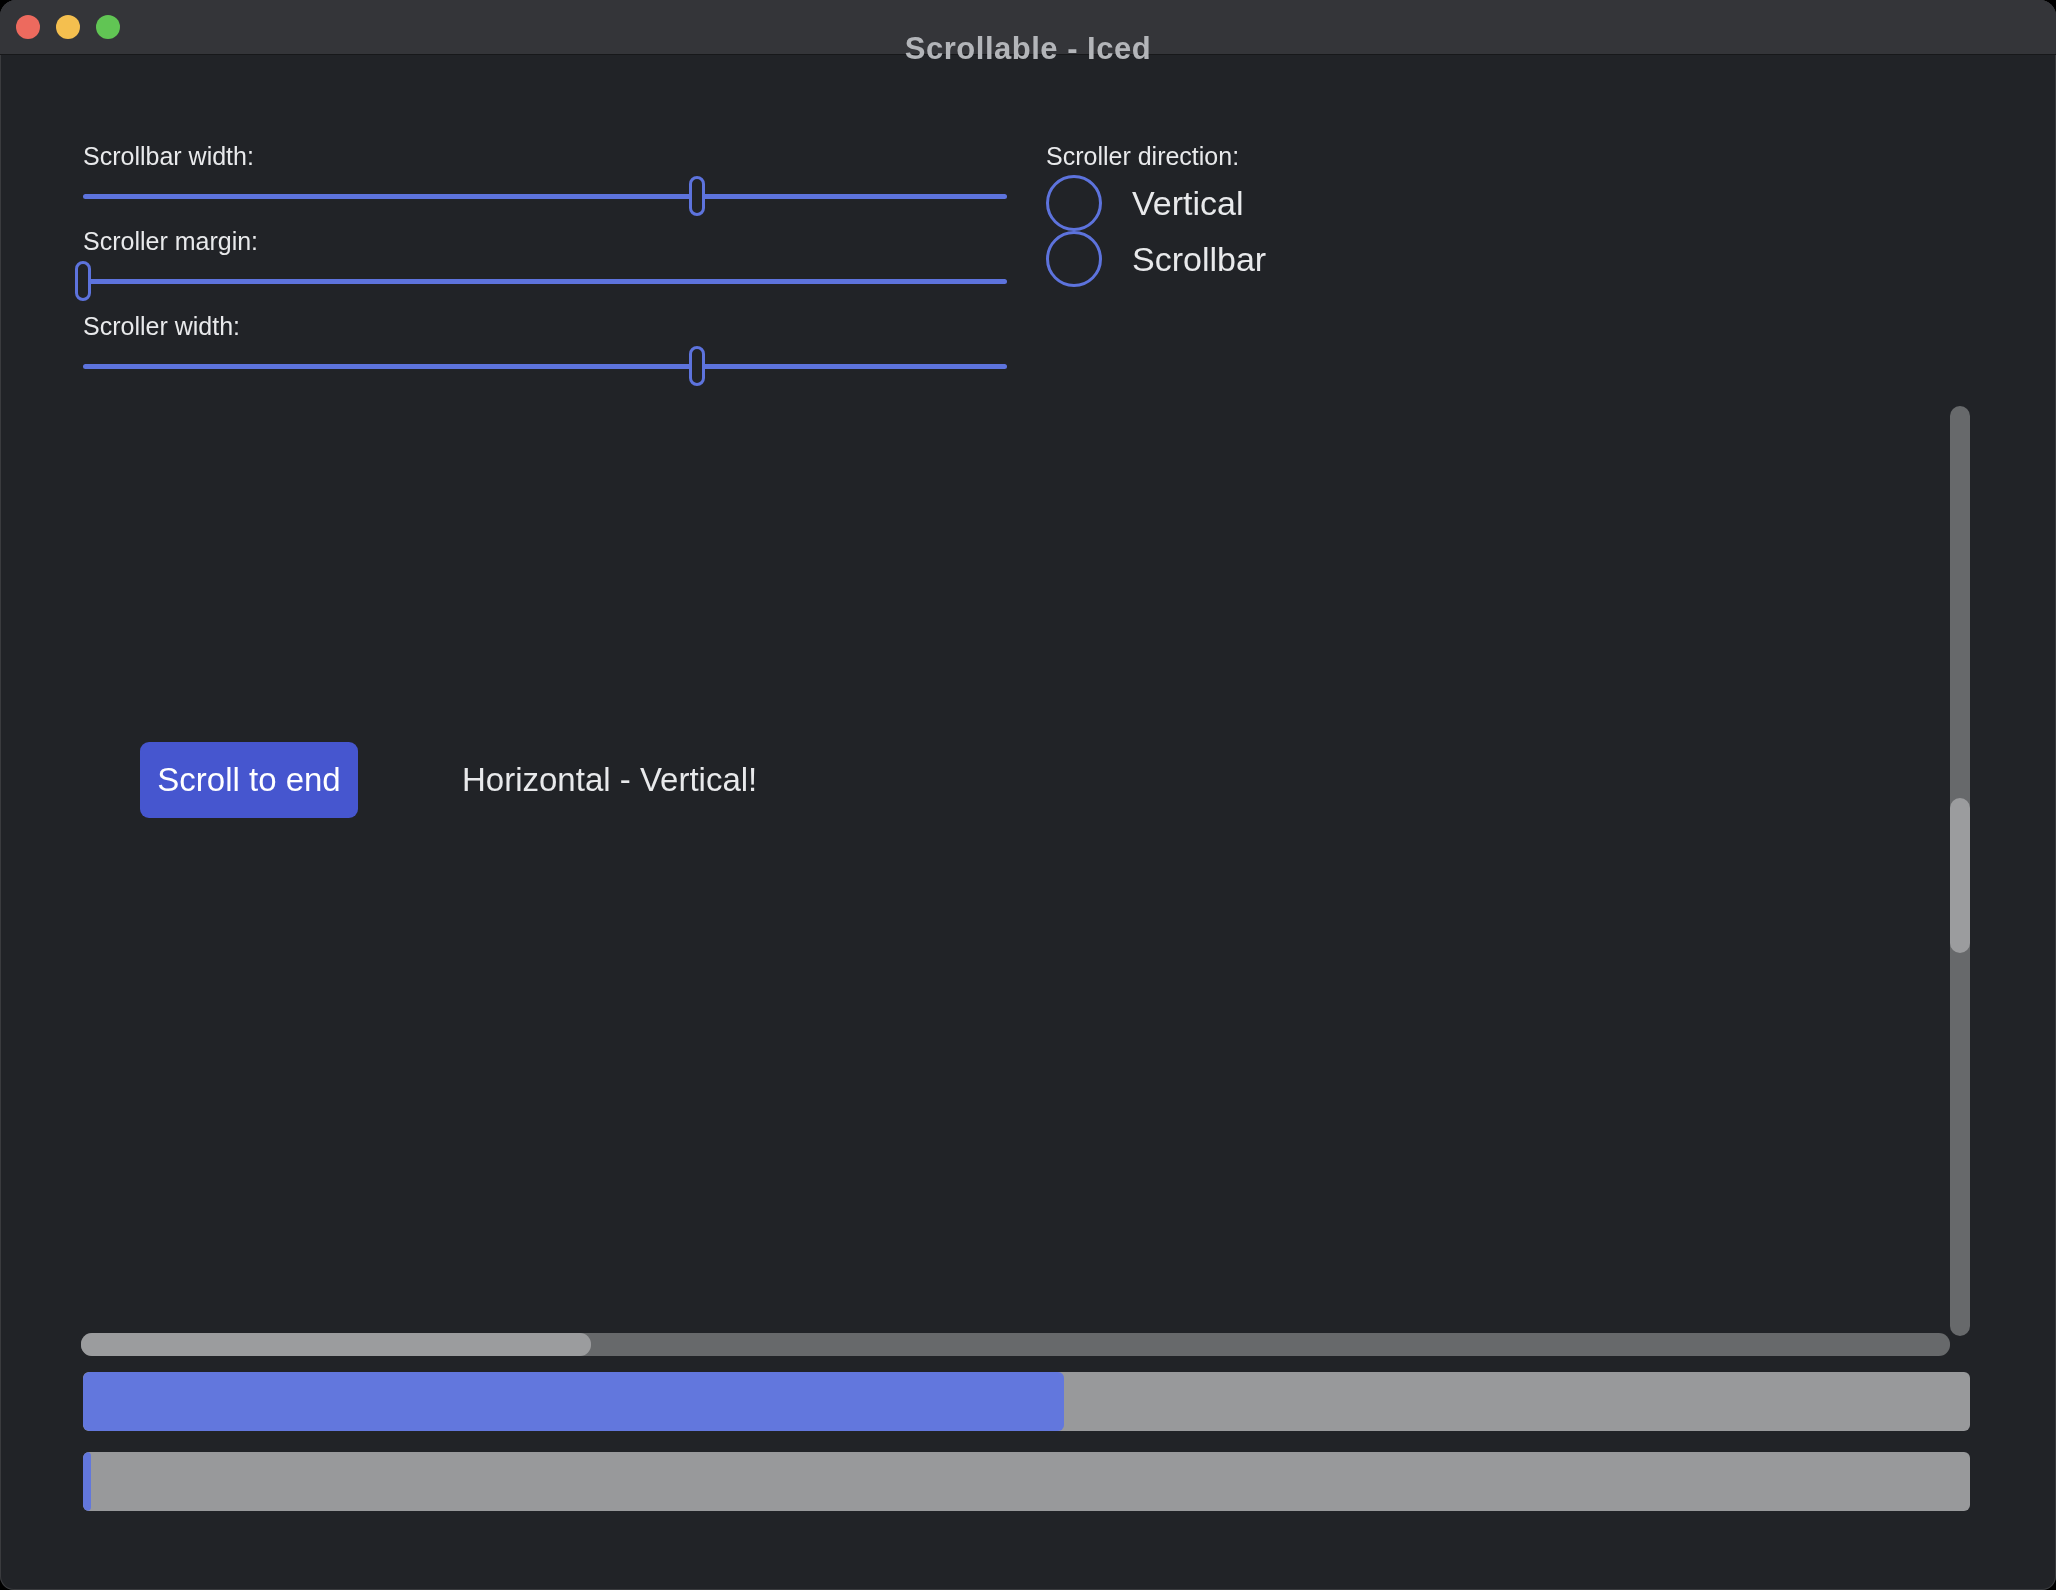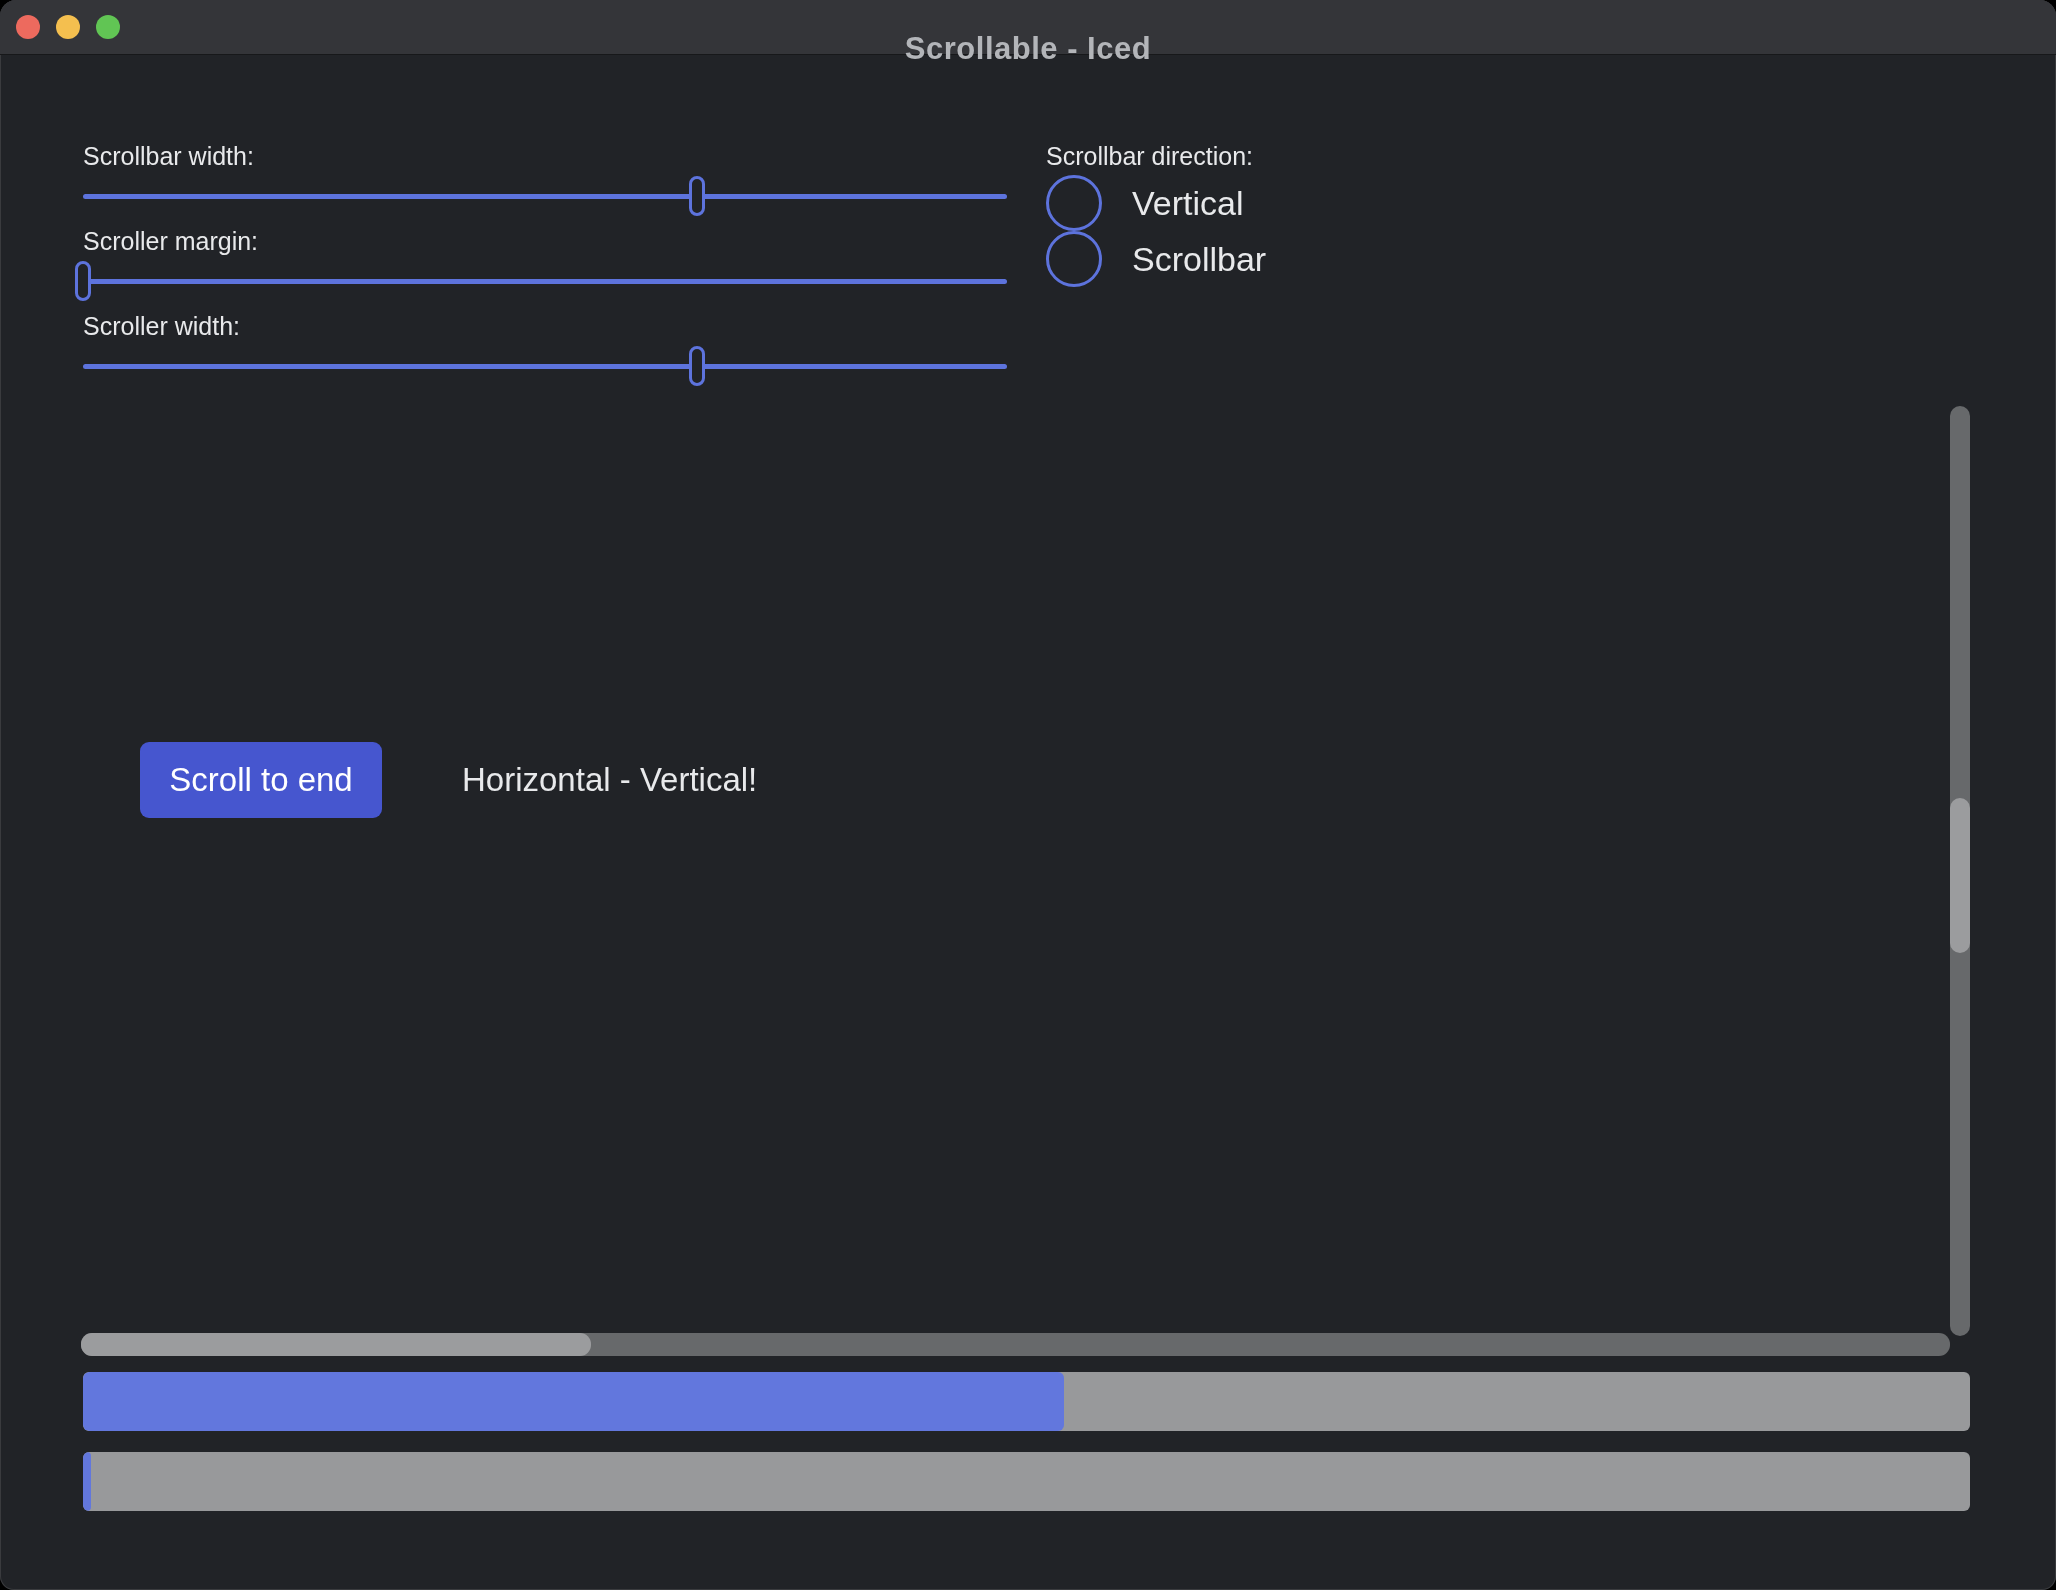--- a/index.html
+++ b/index.html
@@ -106,21 +106,21 @@
     margin-left: 30px;
     font-size: 34px;
     color: var(--text, #e8e9eb);
     white-space: nowrap;
   }
 
   
   .scroll-button {
     position: absolute;
     left: 140px; top: 742px;
-    width: 242px; height: 76px;
+    width: 218px; height: 76px;
     background: var(--button-bg, #4656cf);
     color: var(--button-text, #ffffff);
     border: none;
     border-radius: 9px;
     font-size: 33px;
     font-family: inherit;
     cursor: pointer;
   }
   .status-text {
     position: absolute;
@@ -210,21 +210,21 @@
   </div>
   <div class="slider" style="top:259px">
     <div class="slider-track"></div>
     <div class="slider-handle" style="--pct: 0%;"></div>
   </div>
   <div class="slider" style="top:344px">
     <div class="slider-track"></div>
     <div class="slider-handle" style="--pct: 66.5%;"></div>
   </div>
 
-  <div class="field-label direction-label" style="top:134px">Scrollbar direction:</div>
+  <div class="field-label direction-label" style="top:134px">Scroller direction:</div>
   <div class="radio-group">
     <div class="radio-row">
       <span class="radio-circle">
         
       </span>
       <span class="radio-label">Vertical</span>
     </div>
     <div class="radio-row">
       <span class="radio-circle">
         

